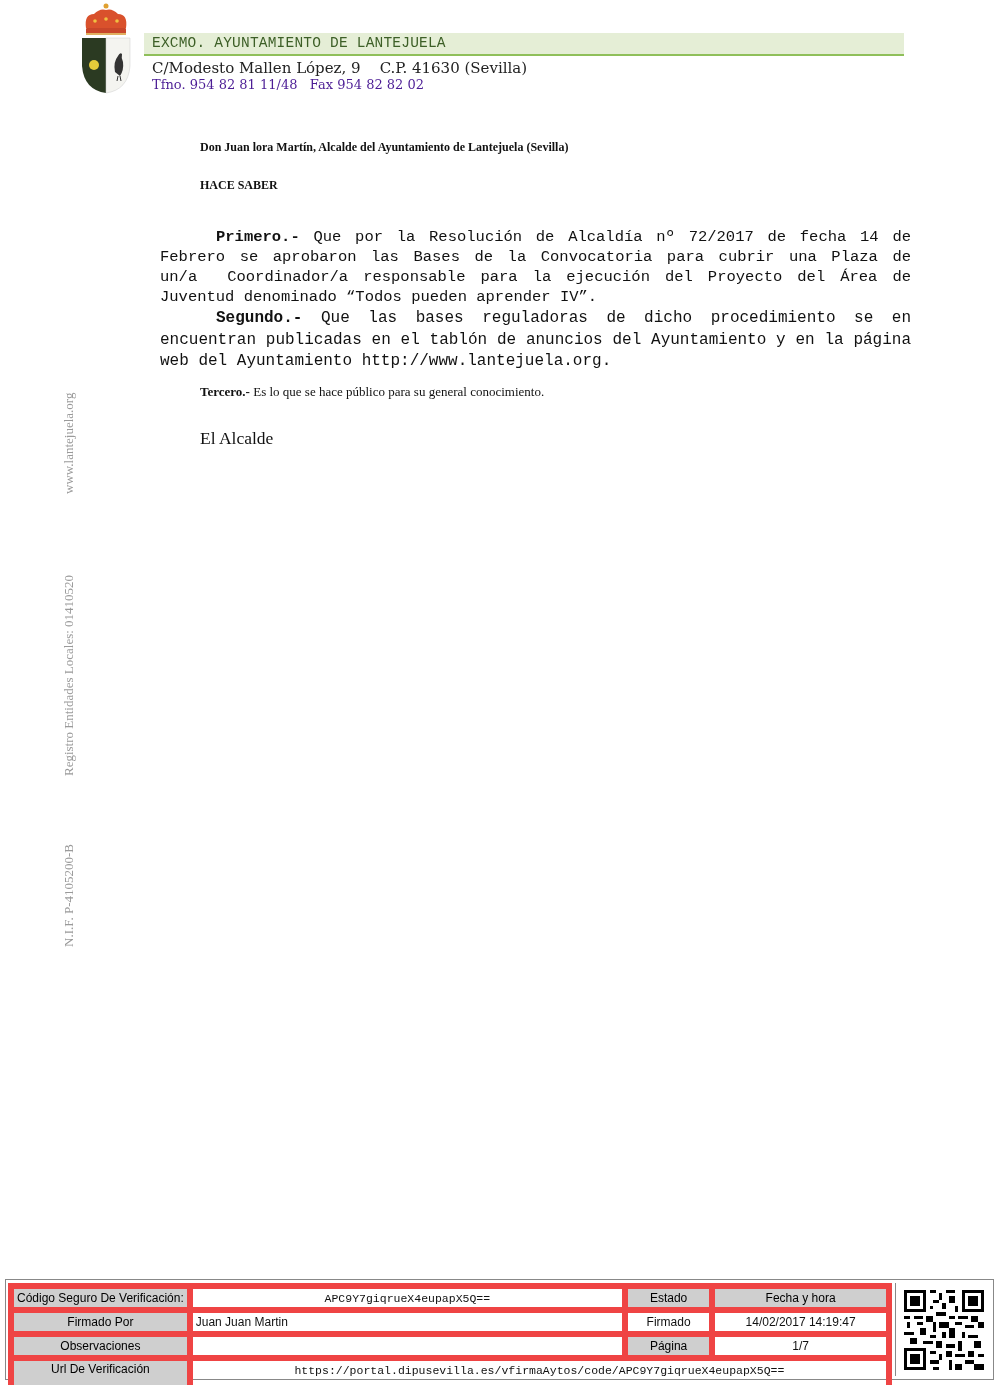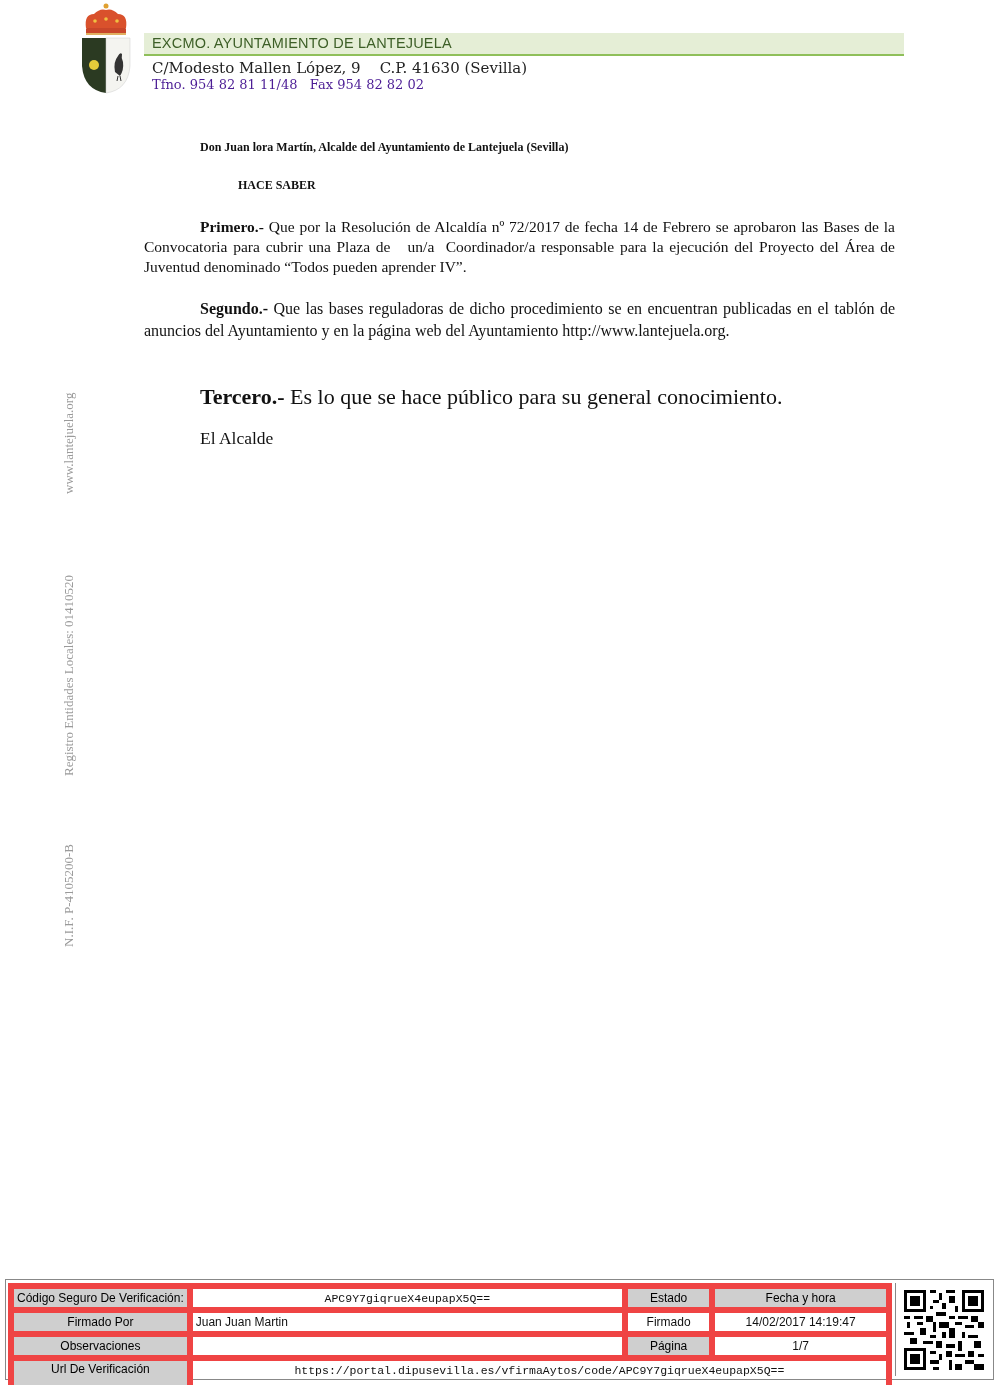--- a/index.html
+++ b/index.html
@@ -1,40 +1,40 @@
 <!DOCTYPE html>
 <html><head>
   <meta charset="utf-8">
   <style>
     html, body { margin: 0; padding: 0; background: #ffffff; }
     body { width: 1000px; height: 1385px; position: relative; overflow: hidden; font-family: "Liberation Serif", serif; color: #111; }
 
     
     .logo { position: absolute; left: 80px; top: 2px; width: 52px; height: 92px; }
     .header-band { position: absolute; left: 144px; top: 33px; width: 760px; height: 21px; background: #e5eed6; border-bottom: 2px solid #8fbf5a; }
-    .header-title { position: absolute; left: 152px; top: 35px; font-family: Liberation Sans, sans-serif; font-size: 14.5px; color: #3d5f27; letter-spacing: 0.2px; }
+    .header-title { position: absolute; left: 152px; top: 35px; font-family: Liberation Mono, monospace; font-size: 14.5px; color: #3d5f27; letter-spacing: 0.2px; }
     .header-addr { position: absolute; left: 152px; top: 59px; font-family: "DejaVu Serif", serif; font-size: 15px; color: #222; }
     .header-phone { position: absolute; left: 152px; top: 77px; font-family: "DejaVu Serif", serif; font-size: 13px; color: #4c1d95; }
 
     
     .side { position: absolute; font-family: "Liberation Serif", serif; font-size: 13px; color: #9a9a9a; transform-origin: left top; transform: rotate(-90deg); white-space: nowrap; }
     .side-web { left: 61px; top: 494px; }
     .side-reg { left: 61px; top: 776px; }
     .side-nif { left: 61px; top: 947px; }
 
     
-    .body-text { position: absolute; left: 144px; width: 751px; font-family: Liberation Serif, serif; font-size: 16px; line-height: 20px; text-align: justify; }
+    .body-text { position: absolute; left: 160px; width: 751px; font-family: Liberation Mono, monospace; font-size: 16px; line-height: 20px; text-align: justify; margin-top: 10px; }
     .indent { text-indent: 56px; }
     .line-single { position: absolute; left: 200px; font-size: 12px; font-family: "Liberation Serif", serif; }
     .bold { font-weight: bold; }
     .p-intro { top: 140px; }
-    .p-hace { top: 178px; margin-left: 38px; }
+    .p-hace { top: 178px; }
     .p-primero { top: 217px; font-size: 15.5px; }
     .p-segundo { top: 298px; font-size: 16px; line-height: 21.5px; }
-    .p-tercero { top: 384px; font-size: 22px; text-align: center; }
+    .p-tercero { top: 384px; font-size: 13px; text-align: center; }
     .p-alcalde { top: 428px; font-size: 17.5px; }
 
     
     .footer-frame { position: absolute; left: 5px; top: 1279px; width: 989px; height: 101px; border: 1px solid #888; box-sizing: border-box; }
     table.verif { position: absolute; left: 8px; top: 1283px; width: 884px; border-collapse: collapse; font-family: "Liberation Sans", sans-serif; font-size: 12px; }
     table.verif td { border: 6px solid #ef4444; height: 18px; padding: 0 3px; text-align: center; white-space: nowrap; }
     table.verif td.lbl { background: #cfcfcf; color: #000; }
     table.verif td.mono { font-family: "Liberation Mono", monospace; font-size: 11.5px; }
     table.verif td.left { text-align: left; }
     table.verif td.url { height: 34px; vertical-align: top; padding-top: 3px; }

